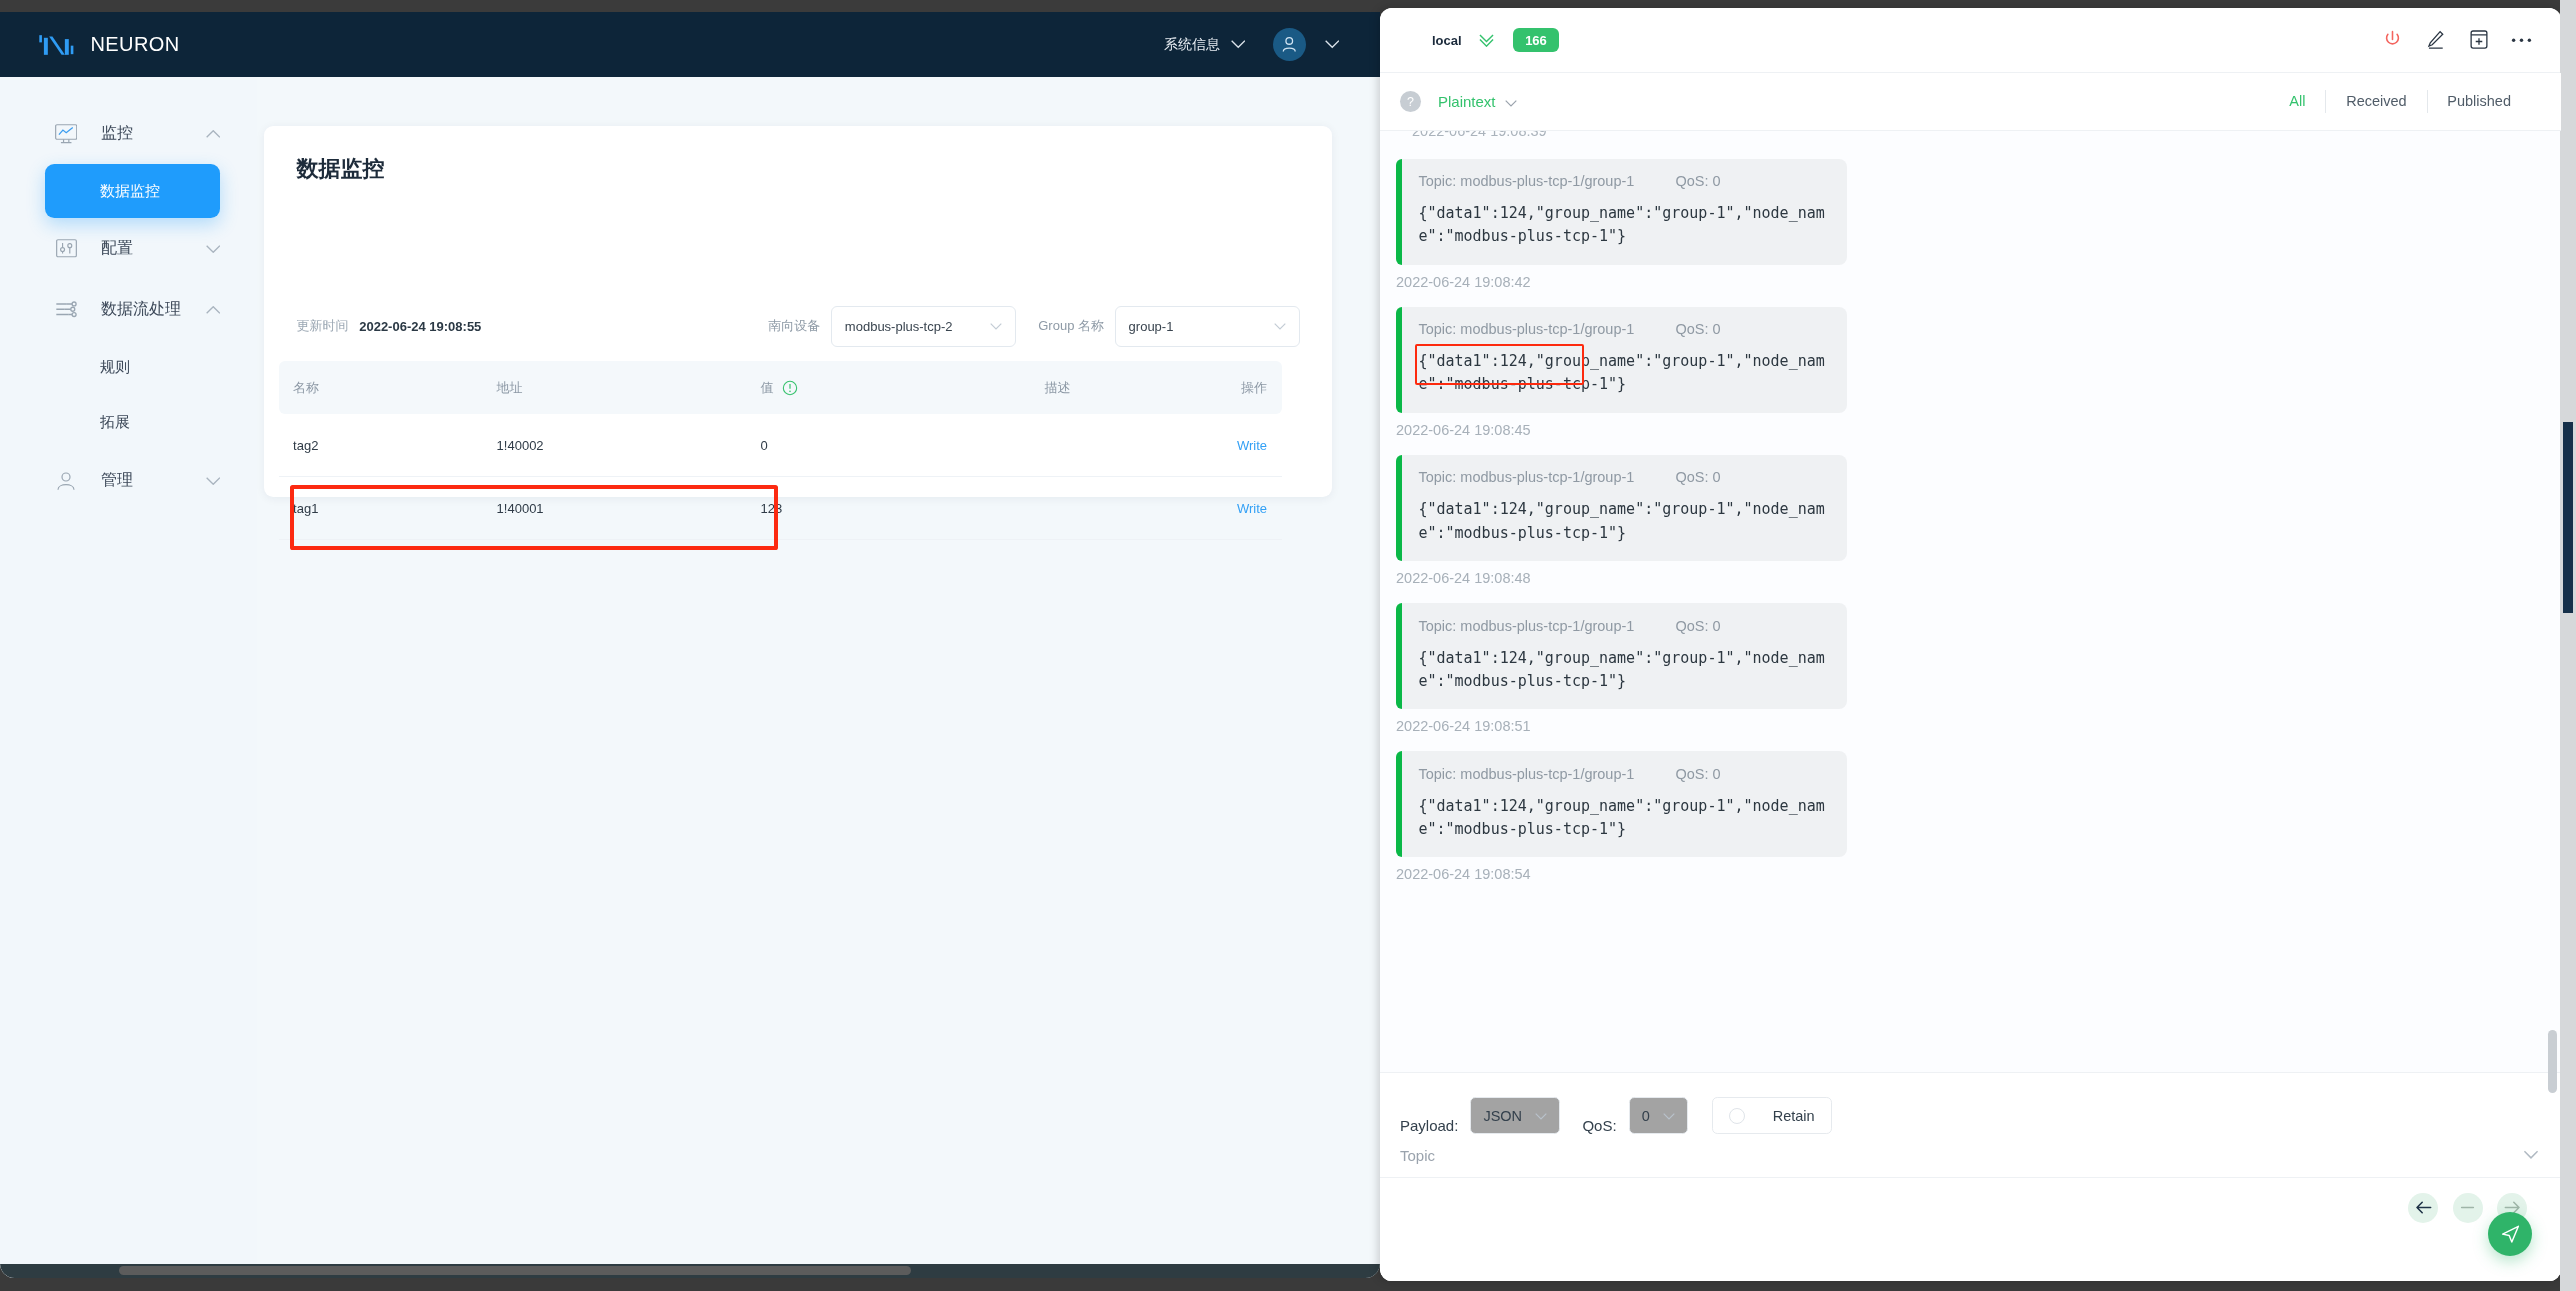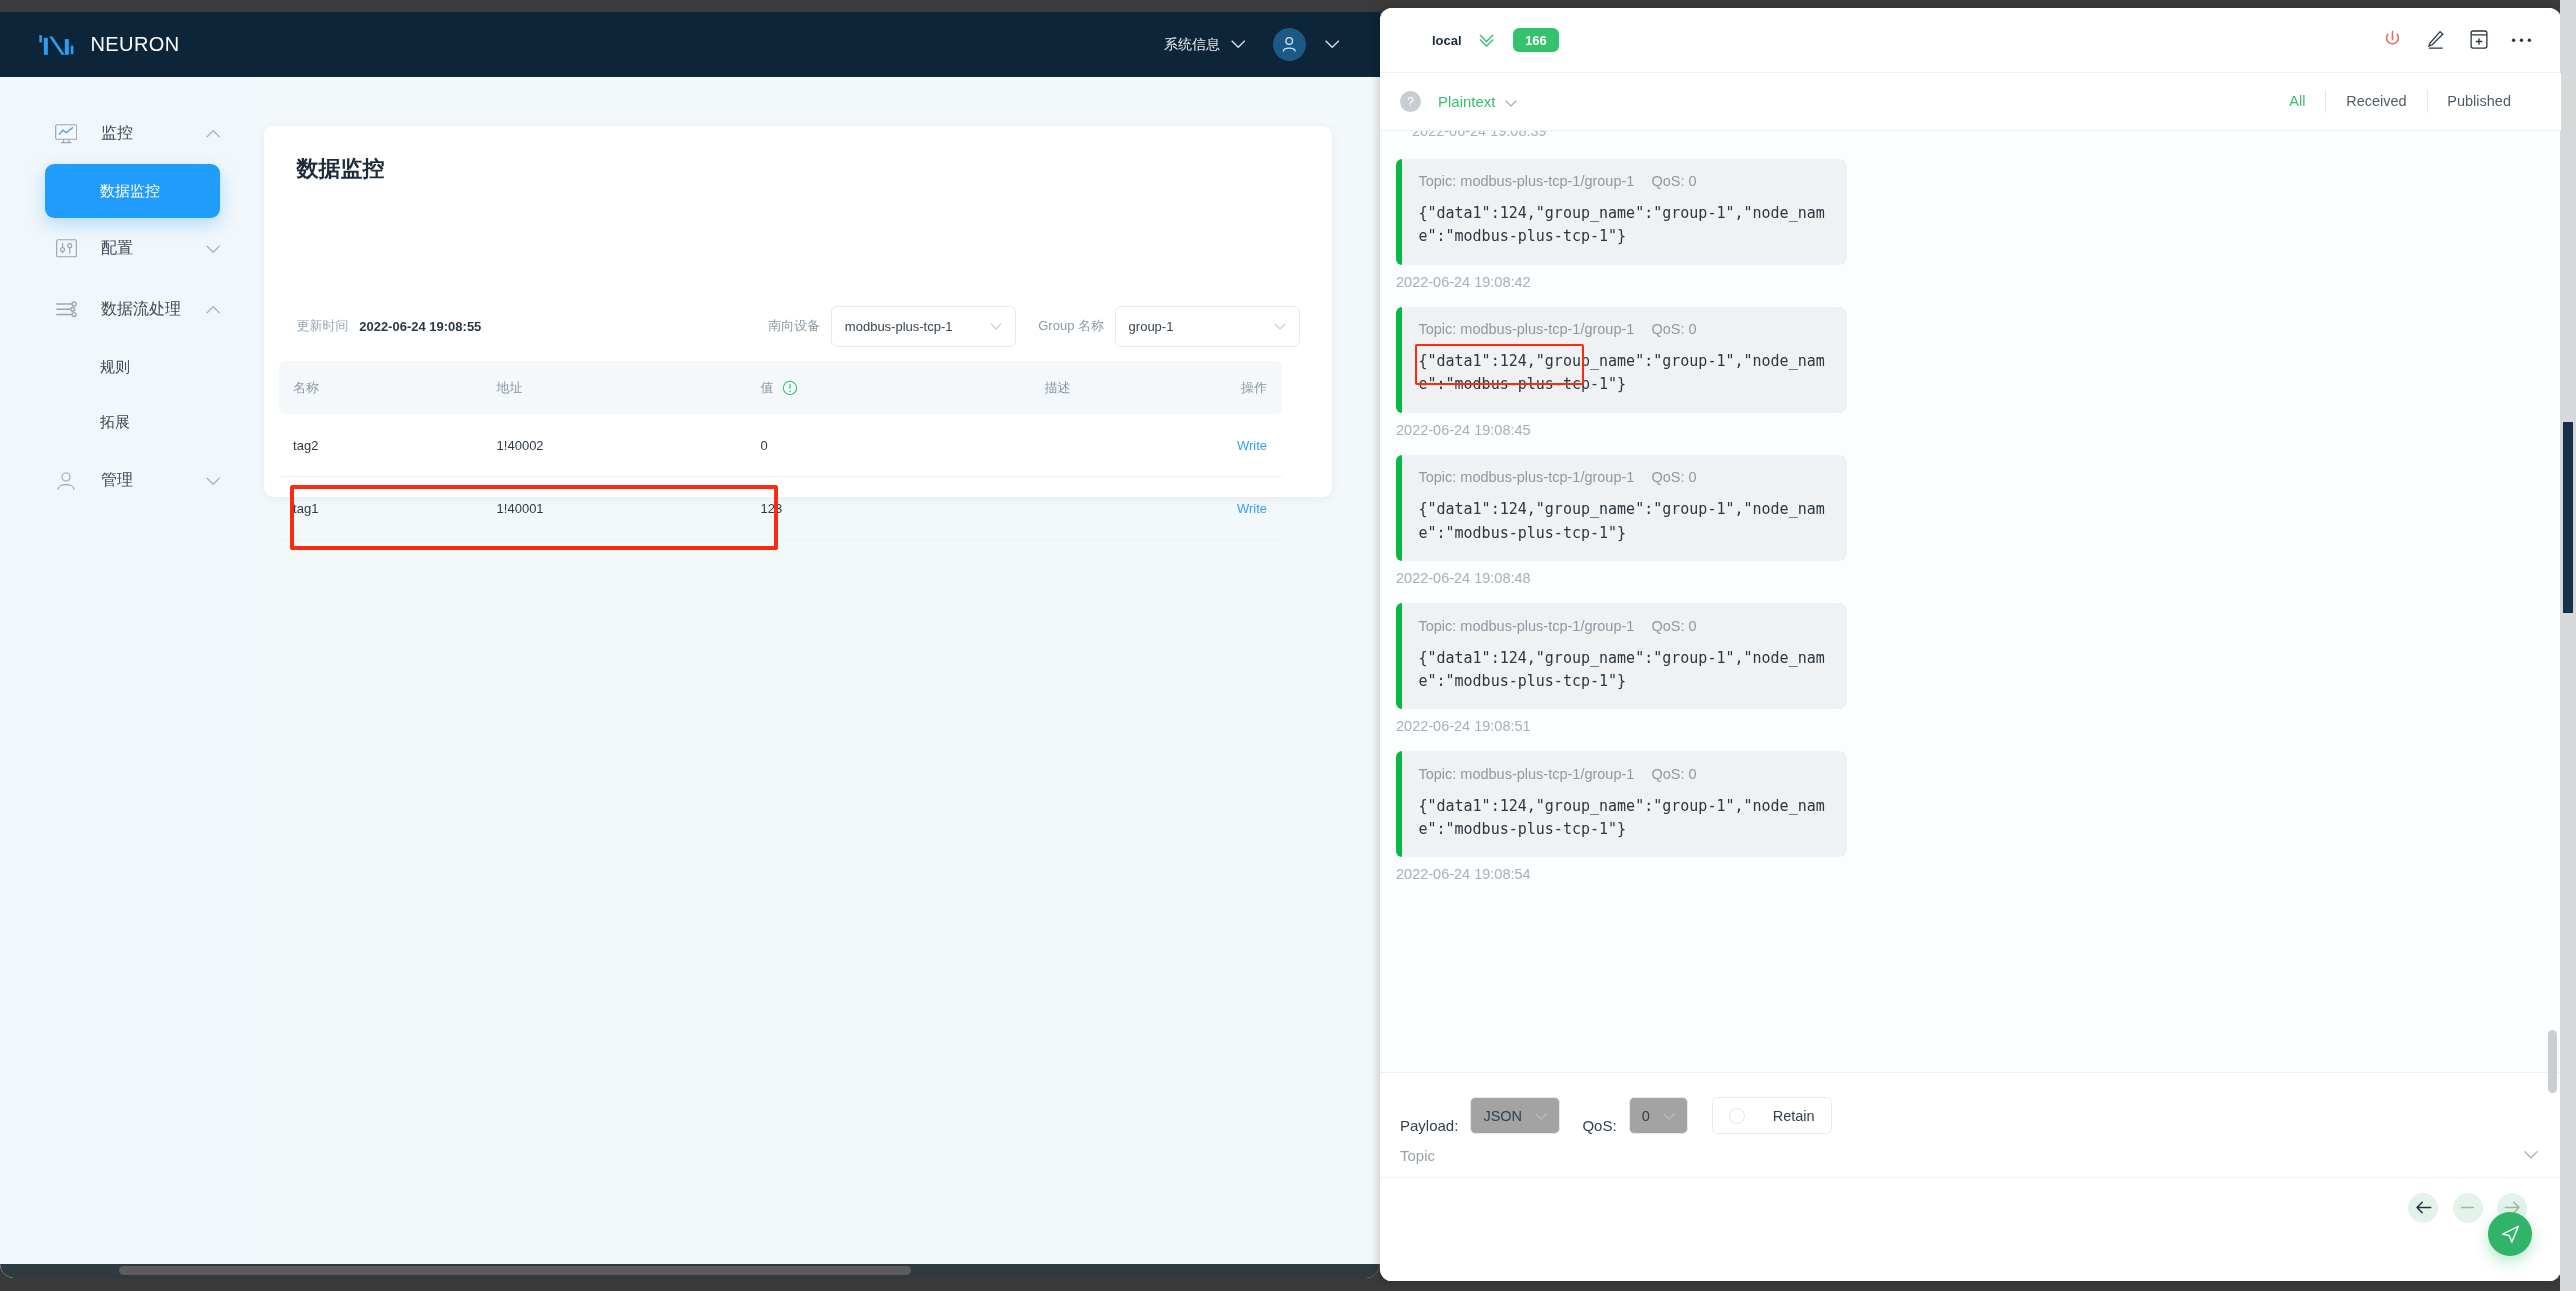--- a/index.html
+++ b/index.html
@@ -188,21 +188,21 @@
   .msg-item { margin-top: 17px; position:relative; }
   .msg-bubble {
     width: 451px; background:#eff1f3; border-radius: 8px; padding: 14.5px 17px 16px 22.4px;
     position:relative;
   }
   .msg-bubble::before {
     content:""; position:absolute; left:0; top:0; bottom:0; width: 6px;
     background:#0ab847; border-top-left-radius:8px; border-bottom-left-radius:8px;
   }
   .msg-meta { font-size: 14.5px; color:#8f99a3; }
-  .msg-meta .qos { margin-left: 13px; }
+  .msg-meta .qos { margin-left: 37px; }
   .msg-payload {
     margin-top: 13px; font-family: "DejaVu Sans Mono", monospace;
     font-size: 15px; color:#2c3740; line-height: 1.55; word-break: break-all; width: 422px;
   }
   .msg-time { margin-top: 9.2px; font-size: 14.5px; color:#a7b0b9; }
 
   .ann-red {
     position:absolute; border: 2.6px solid #fd2a0e; border-radius: 2px; pointer-events:none;
   }
 
@@ -384,21 +384,21 @@
 
         <div class="card-title">数据监控</div>
 
         <div class="filter-row">
           <span class="upd-label">更新时间</span>
           <span class="upd-value">2022-06-24 19:08:55</span>
 
           <div class="filters">
             <span class="flt-label">南向设备</span>
             <div class="select-box">
-              <span class="select-val">modbus-plus-tcp-1</span>
+              <span class="select-val">modbus-plus-tcp-2</span>
               <span class="select-caret">
                 <svg width="12" height="7.3" viewBox="0 0 18 11">
                     <path d="M1 1 L9 9 L17 1" fill="none" stroke="#c3ccd5" stroke-width="1.8"></path>
                   </svg>
               </span>
             </div>
             <span class="flt-gap"></span>
             <span class="flt-label">Group 名称</span>
             <div class="select-box">
               <span class="select-val">group-1</span>

